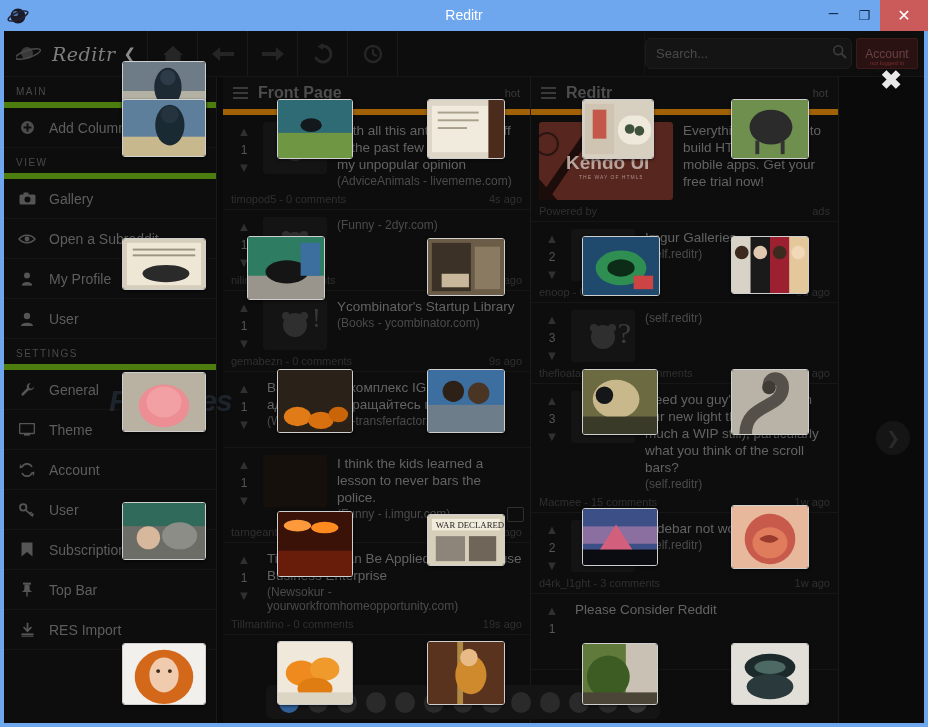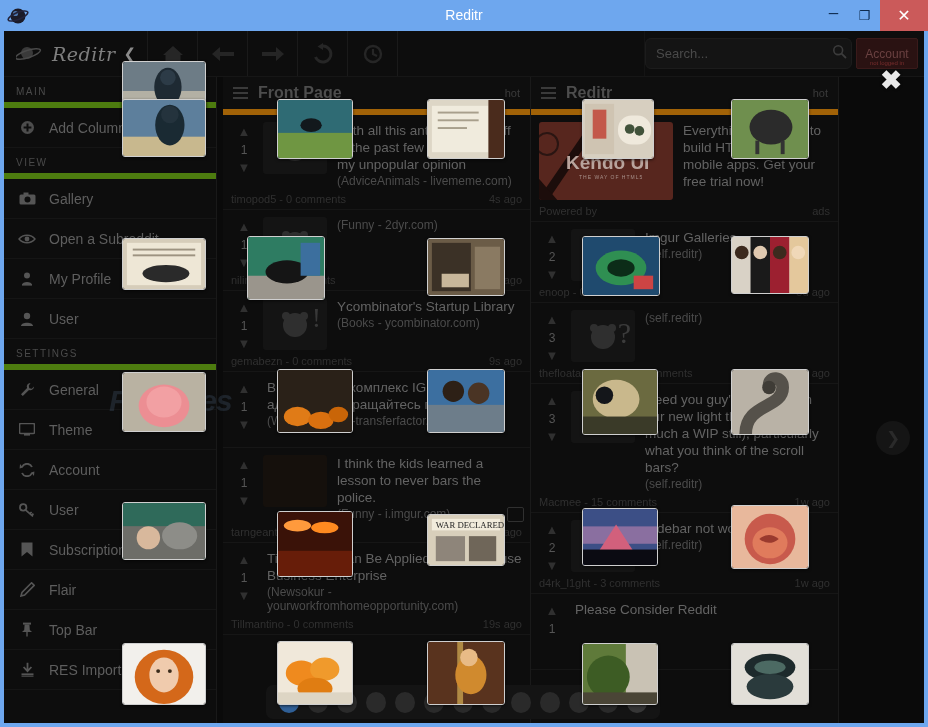--- a/index.html
+++ b/index.html
@@ -435,28 +435,20 @@
         </span>
         <span>User</span>
       </div>
       <div class="side-item">
         <span class="sicon">
           <svg width="12" height="15" viewBox="0 0 12 15">
               <path d="M0.5 0.5 H11.5 V14.5 L6 10 L0.5 14.5 Z" fill="#555"></path>
             </svg>
         </span>
         <span>Subscriptions</span>
-      </div>
-      <div class="side-item">
-        <span class="sicon">
-          <svg width="15" height="15" viewBox="0 0 15 15">
-              <path d="M11.6 0.8 L14.2 3.4 L4.6 13 L1 14 L2 10.4 Z" fill="none" stroke="#555" stroke-width="1.6"></path>
-            </svg>
-        </span>
-        <span>Flair</span>
       </div>
       <div class="side-item">
         <span class="sicon">
           <svg width="14" height="15" viewBox="0 0 14 15">
               <rect x="3" y="0.6" width="8" height="2" fill="#555"></rect>
               <path d="M4.6 2.6 L4.2 8 L2 10 H12 L9.8 8 L9.4 2.6 Z" fill="#555"></path>
               <path d="M7 10 V14.6" stroke="#555" stroke-width="1.4"></path>
             </svg>
         </span>
         <span>Top Bar</span>

